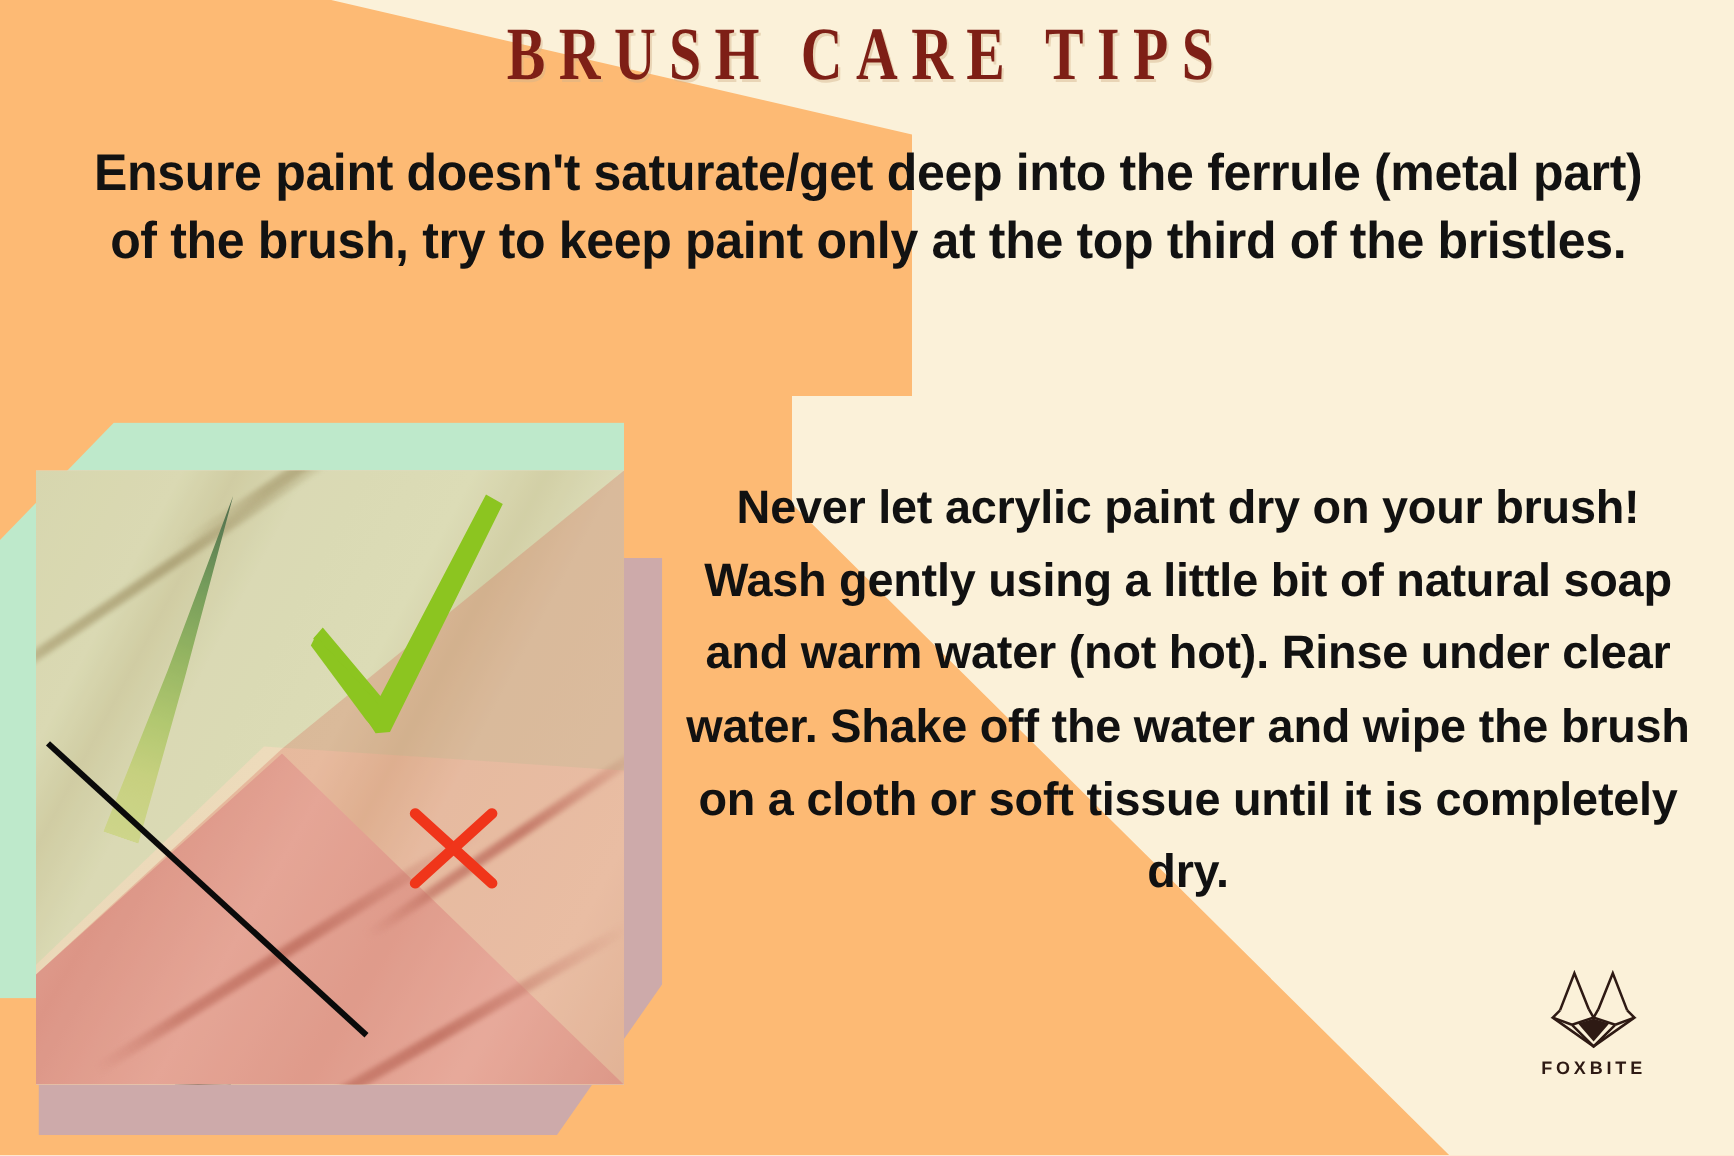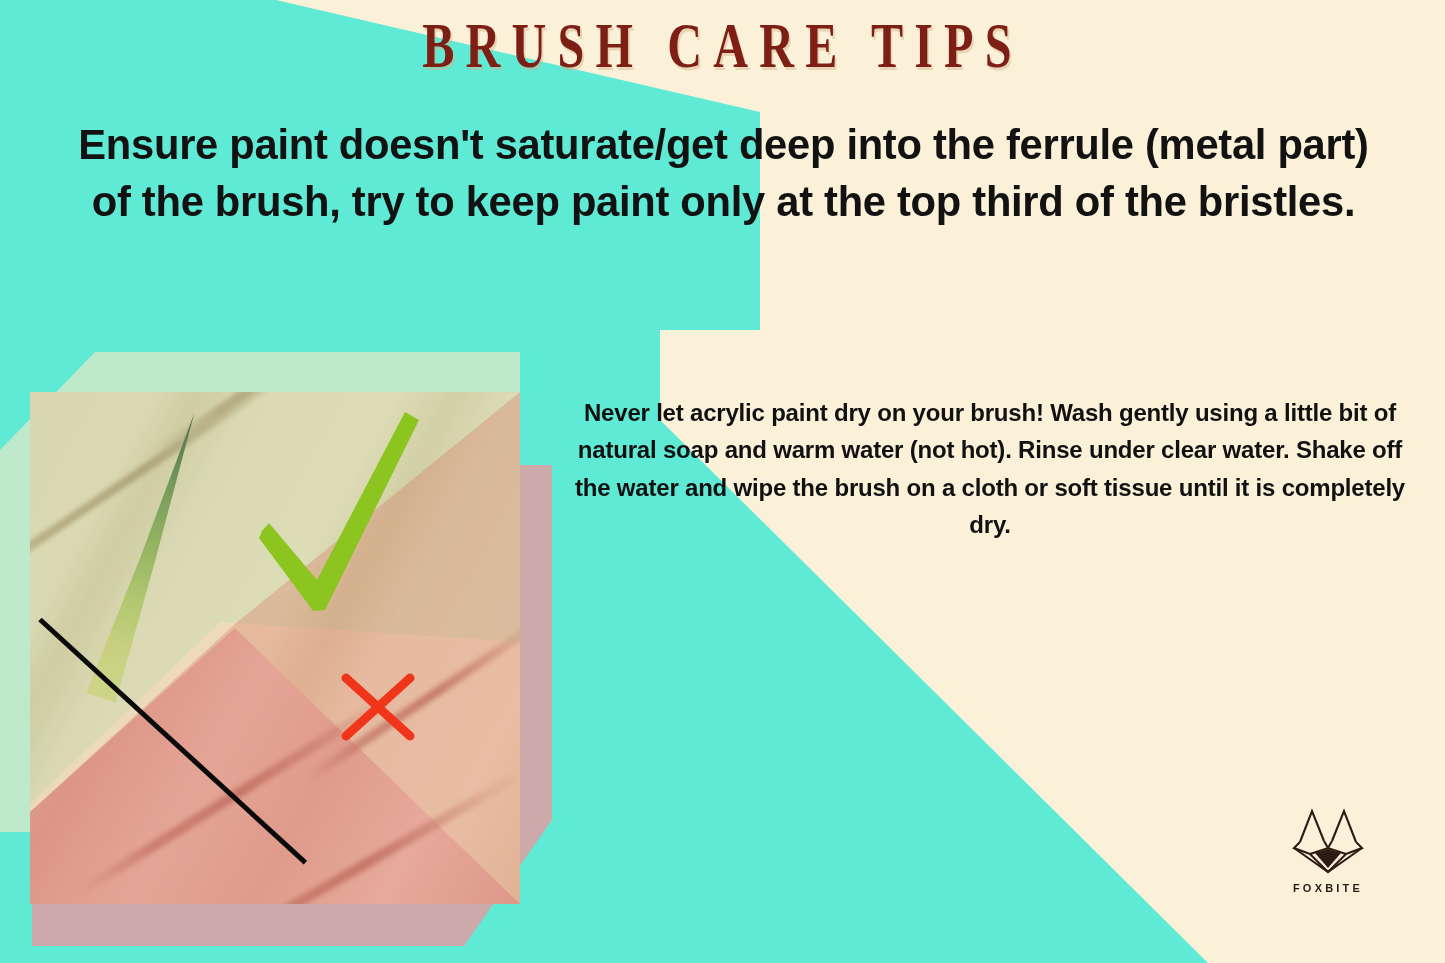--- a/index.html
+++ b/index.html
@@ -6,21 +6,21 @@
   html,body{ background:#fff; }
   body{
     width:1445px; height:963px;
     font-family:"Liberation Sans", sans-serif;
     position:relative; overflow:hidden;
   }
 
   #canvas{
     position:absolute; inset:0;
     width:1445px; height:963px;
-    background:#5eead4;
+    background:#fdba74;
     overflow:hidden;
   }
 
   
   .bg-cream{
     position:absolute; inset:0;
     background:#FBF1D9;
     clip-path: polygon(
       276px 0px,
       1445px 0px,
@@ -58,21 +58,21 @@
     color:#121212; letter-spacing:-.3px;
     transform:scaleX(.97); transform-origin:center top;
   }
 
   
   .body-col{
     position:absolute; left:560px; top:394px; width:860px;
     text-align:center; z-index:6;
     color:#111; font-weight:700;
   }
-  .para{ font-size:24px; line-height:1.555; letter-spacing:-.2px; }
+  .para{ font-size:39px; line-height:1.555; letter-spacing:-.2px; }
   .para + .para{ margin-top:44px; }
 
   
   .photo-block{
     position:absolute; left:0px; top:352px;
     width:552px; height:594px; z-index:5;
   }
   
   .frame-green{
     position:absolute; left:0px; top:0px; width:520px; height:480px;
@@ -191,21 +191,21 @@
   }
 
   
   .logo{
     position:absolute; left:1278px; top:808px;
     width:100px; z-index:7; text-align:center;
   }
   .logo-mark{ display:block; margin:0 auto; }
   .logo-word{
     margin-top:8px;
-    font-size:11px; font-weight:700; letter-spacing:3.2px;
+    font-size:15px; font-weight:700; letter-spacing:3.2px;
     color:#2E1A14;
   }
 </style>
 </head>
 <body>
 
 <div id="canvas">
 
   <div class="bg-cream"></div>
 

